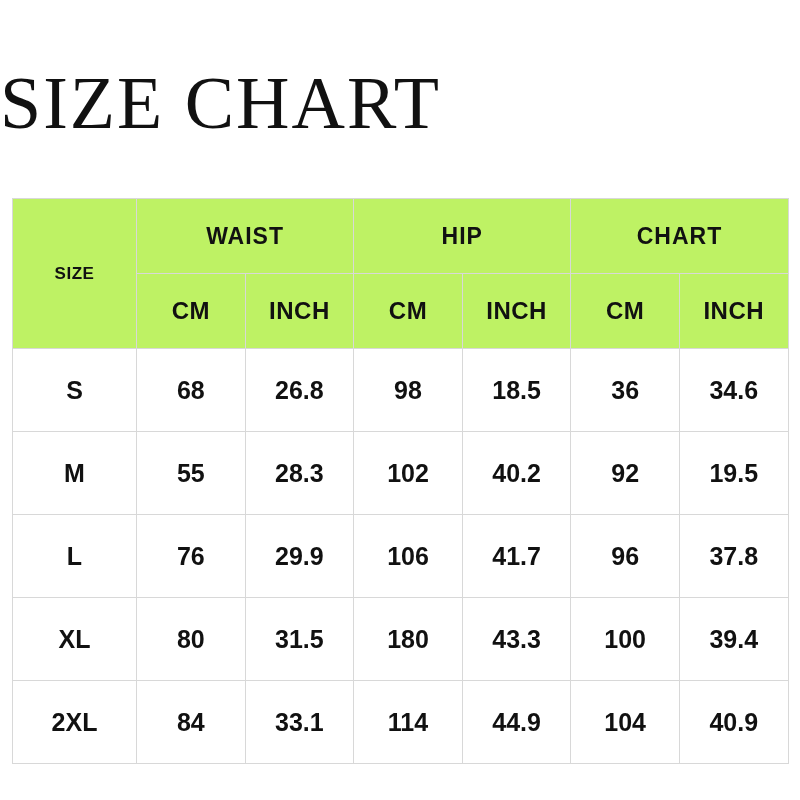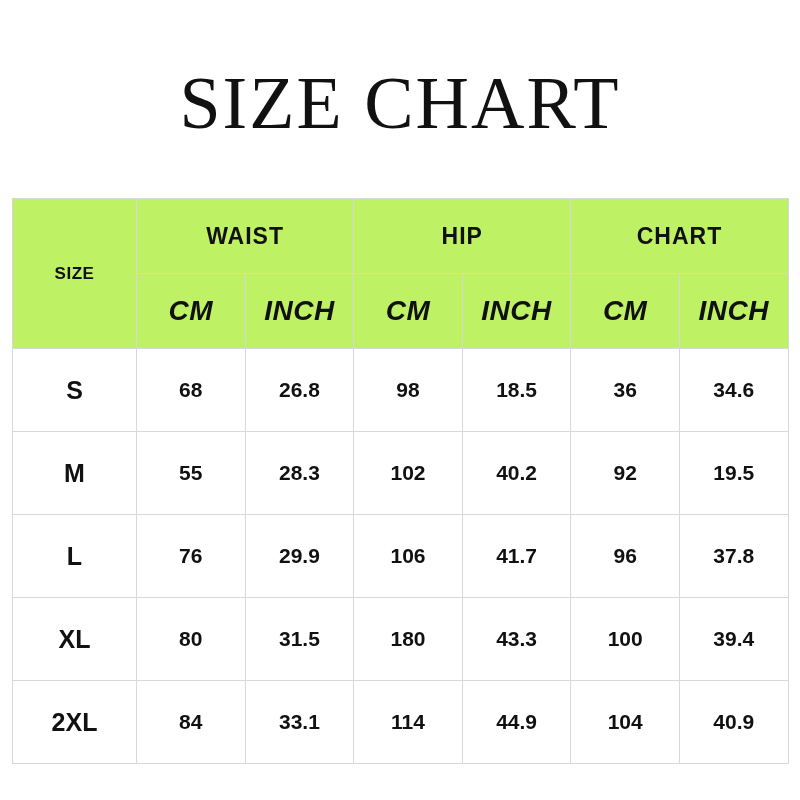--- a/index.html
+++ b/index.html
@@ -17,21 +17,20 @@
     width: 800px;
     height: 800px;
     position: relative;
     box-sizing: border-box;
   }
   .chart-title {
     font-family: "Liberation Serif", serif;
     font-size: 74px;
     font-weight: 400;
     letter-spacing: 2px;
-    text-align: center;
     color: #111111;
     padding-top: 66px;
     line-height: 1.0;
   }
   .table-wrap {
     margin: 58px 12px 0 12px;
     width: 776px;
   }
   table.size-table {
     border-collapse: collapse;
@@ -52,28 +51,27 @@
   .hdr-size {
     font-size: 17px;
     letter-spacing: 0.5px;
   }
   .hdr-group {
     font-size: 23px;
     letter-spacing: 1px;
     height: 72px;
   }
   .hdr-unit {
-    font-size: 28px;
+    font-size: 24px;
     letter-spacing: 0.5px;
     height: 72px;
-    font-style: italic;
   }
   tbody td {
     height: 80px;
-    font-size: 21px;
+    font-size: 25px;
     background: #ffffff;
   }
   tbody td.size-cell {
     font-size: 25px;
   }
   col.c-size { width: 124px; }
   col.c-val  { width: 108.6px; }
 </style>
 </head>
 <body>

